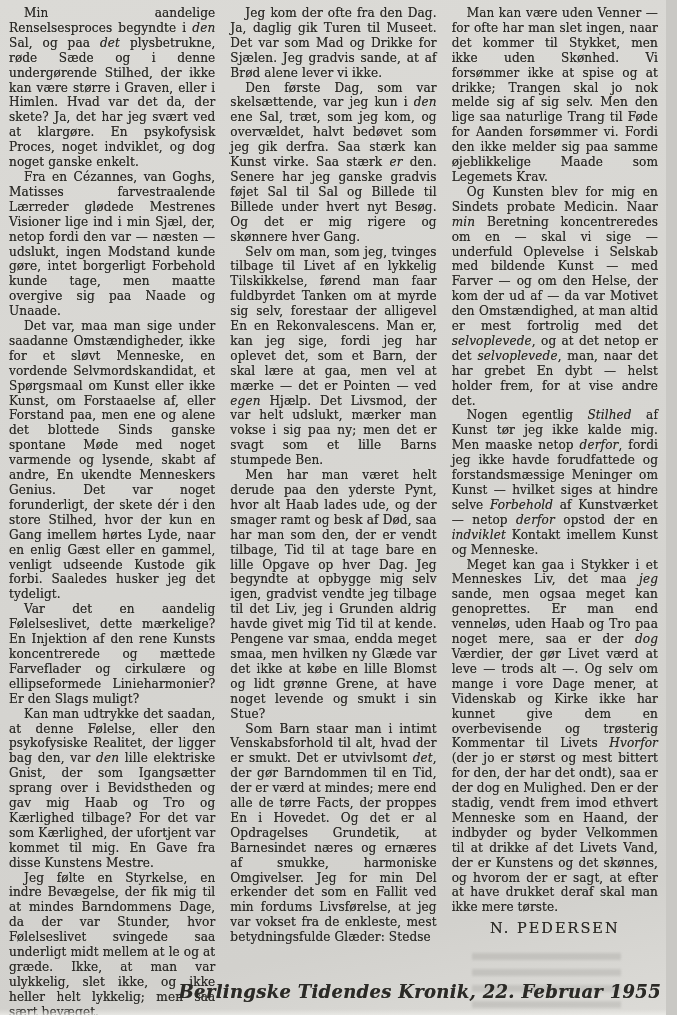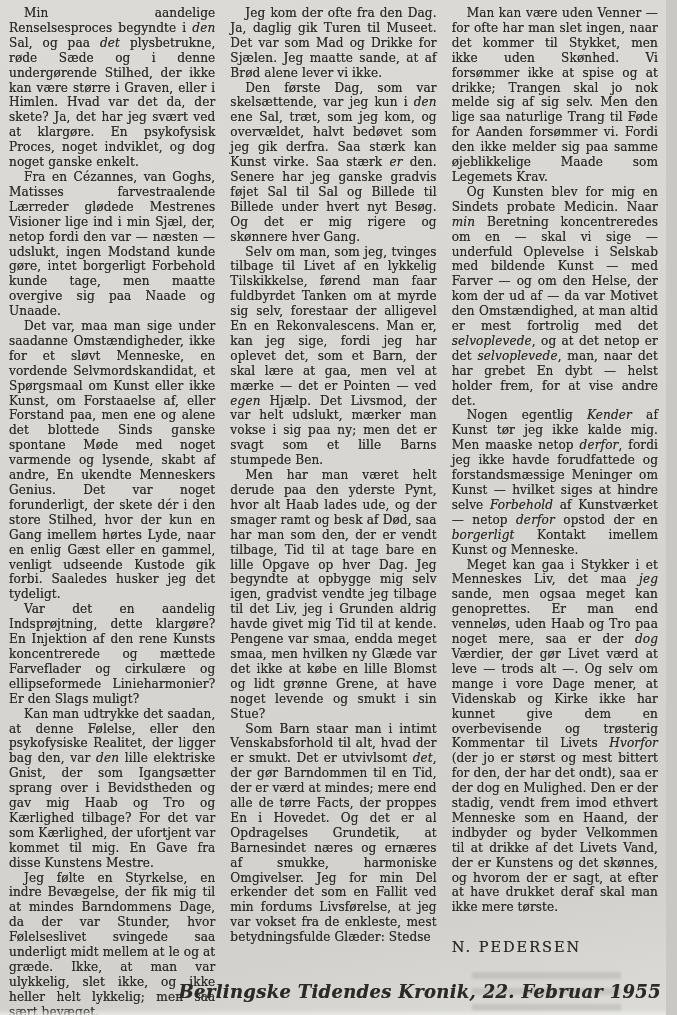--- a/index.html
+++ b/index.html
@@ -36,24 +36,24 @@
   .para { margin: 0; text-indent: 0; }
   .para.indent { text-indent: 15px; }
   .para i { font-style: italic; }
   .star {
     text-align: center;
     font-size: 12px;
     margin-top: 5px;
     letter-spacing: 0;
   }
   .signature {
-    text-align: left;
+    text-align: center;
     font-size: 14.5px;
     letter-spacing: 2px;
-    margin-top: 25px;
+    margin-top: 6px;
     white-space: nowrap;
   }
   .bleed {
     width: 72%;
     height: 62px;
     margin: 14px 18% 0 10%;
     opacity: 0.14;
     filter: blur(1.1px);
     background: repeating-linear-gradient(
       180deg,
@@ -83,36 +83,36 @@
 </style>
 </head>
 <body>
 
 <div class="page">
   <div class="columns">
     <div class="col">
         <p class="para indent">Min aandelige Renselsesproces begyndte i <i>den</i> Sal, og paa <i>det</i> plysbetrukne, røde Sæde og i denne undergørende Stilhed, der ikke kan være større i Graven, eller i Himlen. Hvad var det da, der skete? Ja, det har jeg svært ved at klargøre. En psykofysisk Proces, noget indviklet, og dog noget ganske enkelt.</p>
         <p class="para indent">Fra en Cézannes, van Goghs, Matisses farvestraalende Lærreder glødede Mestrenes Visioner lige ind i min Sjæl, der, netop fordi den var — næsten — udslukt, ingen Modstand kunde gøre, intet borgerligt Forbehold kunde tage, men maatte overgive sig paa Naade og Unaade.</p>
         <p class="para indent">Det var, maa man sige under saadanne Omstændigheder, ikke for et sløvt Menneske, en vordende Selvmordskandidat, et Spørgsmaal om Kunst eller ikke Kunst, om Forstaaelse af, eller Forstand paa, men ene og alene det blottede Sinds ganske spontane Møde med noget varmende og lysende, skabt af andre, En ukendte Menneskers Genius. Det var noget forunderligt, der skete dér i den store Stilhed, hvor der kun en Gang imellem hørtes Lyde, naar en enlig Gæst eller en gammel, venligt udseende Kustode gik forbi. Saaledes husker jeg det tydeligt.</p>
-        <p class="para indent">Var det en aandelig Indsprøjtning, dette klargøre? En Injektion af den rene Kunsts koncentrerede og mættede Farveflader og cirkulære og ellipseformede Linieharmonier? Er den Slags muligt?</p>
+        <p class="para indent">Var det en aandelig Følelseslivet, dette mærkelige? En Injektion af den rene Kunsts koncentrerede og mættede Farveflader og cirkulære og ellipseformede Linieharmonier? Er den Slags muligt?</p>
         <p class="para indent">Kan man udtrykke det saadan, at denne Følelse, eller den psykofysiske Realitet, der ligger bag den, var <i>den</i> lille elektriske Gnist, der som Igangsætter sprang over i Bevidstheden og gav mig Haab og Tro og Kærlighed tilbage? For det var som Kærlighed, der ufortjent var kommet til mig. En Gave fra disse Kunstens Mestre.</p>
         <p class="para indent">Jeg følte en Styrkelse, en indre Bevægelse, der fik mig til at mindes Barndommens Dage, da der var Stunder, hvor Følelseslivet svingede saa underligt midt mellem at le og at græde. Ikke, at man var ulykkelig, slet ikke, og ikke heller helt lykkelig; men saa sært bevæget.</p>
         <div class="star">★</div>
       </div>
     <div class="col">
-        <p class="para indent">Jeg kom der ofte fra den Dag. Ja, daglig gik Turen til Museet. Det var som Mad og Drikke for Sjælen. Jeg maatte sande, at af Brød alene lever vi ikke.</p>
+        <p class="para indent">Jeg kom der ofte fra den Dag. Ja, daglig gik Turen til Museet. Det var som Mad og Drikke for Sjælen. Jeg gradvis sande, at af Brød alene lever vi ikke.</p>
         <p class="para indent">Den første Dag, som var skelsættende, var jeg kun i <i>den</i> ene Sal, træt, som jeg kom, og overvældet, halvt bedøvet som jeg gik derfra. Saa stærk kan Kunst virke. Saa stærk <i>er</i> den. Senere har jeg ganske gradvis føjet Sal til Sal og Billede til Billede under hvert nyt Besøg. Og det er mig rigere og skønnere hver Gang.</p>
         <p class="para indent">Selv om man, som jeg, tvinges tilbage til Livet af en lykkelig Tilskikkelse, førend man faar fuldbyrdet Tanken om at myrde sig selv, forestaar der alligevel En en Rekonvalescens. Man er, kan jeg sige, fordi jeg har oplevet det, som et Barn, der skal lære at gaa, men vel at mærke — det er Pointen — ved <i>egen</i> Hjælp. Det Livsmod, der var helt udslukt, mærker man vokse i sig paa ny; men det er svagt som et lille Barns stumpede Ben.</p>
         <p class="para indent">Men har man været helt derude paa den yderste Pynt, hvor alt Haab lades ude, og der smager ramt og besk af Død, saa har man som den, der er vendt tilbage, Tid til at tage bare en lille Opgave op hver Dag. Jeg begyndte at opbygge mig selv igen, gradvist vendte jeg tilbage til det Liv, jeg i Grunden aldrig havde givet mig Tid til at kende. Pengene var smaa, endda meget smaa, men hvilken ny Glæde var det ikke at købe en lille Blomst og lidt grønne Grene, at have noget levende og smukt i sin Stue?</p>
         <p class="para indent">Som Barn staar man i intimt Venskabsforhold til alt, hvad der er smukt. Det er utvivlsomt <i>det</i>, der gør Barndommen til en Tid, der er værd at mindes; mere end alle de tørre Facts, der proppes En i Hovedet. Og det er al Opdragelses Grundetik, at Barnesindet næres og ernæres af smukke, harmoniske Omgivelser. Jeg for min Del erkender det som en Fallit ved min fordums Livsførelse, at jeg var vokset fra de enkleste, mest betydningsfulde Glæder: Stedse</p>
       </div>
     <div class="col">
         <p class="para indent">Man kan være uden Venner — for ofte har man slet ingen, naar det kommer til Stykket, men ikke uden Skønhed. Vi forsømmer ikke at spise og at drikke; Trangen skal jo nok melde sig af sig selv. Men den lige saa naturlige Trang til Føde for Aanden forsømmer vi. Fordi den ikke melder sig paa samme øjeblikkelige Maade som Legemets Krav.</p>
         <p class="para indent">Og Kunsten blev for mig en Sindets probate Medicin. Naar <i>min</i> Beretning koncentreredes om en — skal vi sige — underfuld Oplevelse i Selskab med bildende Kunst — med Farver — og om den Helse, der kom der ud af — da var Motivet den Omstændighed, at man altid er mest fortrolig med det <i>selvoplevede</i>, og at det netop er det <i>selvoplevede</i>, man, naar det har grebet En dybt — helst holder frem, for at vise andre det.</p>
-        <p class="para indent">Nogen egentlig <i>Kender</i> af Kunst tør jeg ikke kalde mig. Men maaske netop <i>derfor</i>, fordi jeg ikke havde forudfattede og forstandsmæssige Meninger om Kunst — hvilket siges at hindre selve <i>Forbehold</i> af Kunstværket — netop <i>derfor</i> opstod der en <i>borgerligt</i> Kontakt imellem Kunst og Menneske.</p>
+        <p class="para indent">Nogen egentlig <i>Stilhed</i> af Kunst tør jeg ikke kalde mig. Men maaske netop <i>derfor</i>, fordi jeg ikke havde forudfattede og forstandsmæssige Meninger om Kunst — hvilket siges at hindre selve <i>Forbehold</i> af Kunstværket — netop <i>derfor</i> opstod der en <i>indviklet</i> Kontakt imellem Kunst og Menneske.</p>
         <p class="para indent">Meget kan gaa i Stykker i et Menneskes Liv, det maa <i>jeg</i> sande, men ogsaa meget kan genoprettes. Er man end venneløs, uden Haab og Tro paa noget mere, saa er der <i>dog</i> Værdier, der gør Livet værd at leve — trods alt —. Og selv om mange i vore Dage mener, at Videnskab og Kirke ikke har kunnet give dem en overbevisende og trøsterig Kommentar til Livets <i>Hvorfor</i> (der jo er størst og mest bittert for den, der har det ondt), saa er der dog en Mulighed. Den er der stadig, vendt frem imod ethvert Menneske som en Haand, der indbyder og byder Velkommen til at drikke af det Livets Vand, der er Kunstens og det skønnes, og hvorom der er sagt, at efter at have drukket deraf skal man ikke mere tørste.</p>
         <div class="signature">N. PEDERSEN</div>
         <div class="bleed"></div>
       </div>
   </div>
   <div class="footer">Berlingske Tidendes Kronik, 22. Februar 1955</div>
   <div class="bottom-edge"></div>
 </div>
 
 </body></html>

